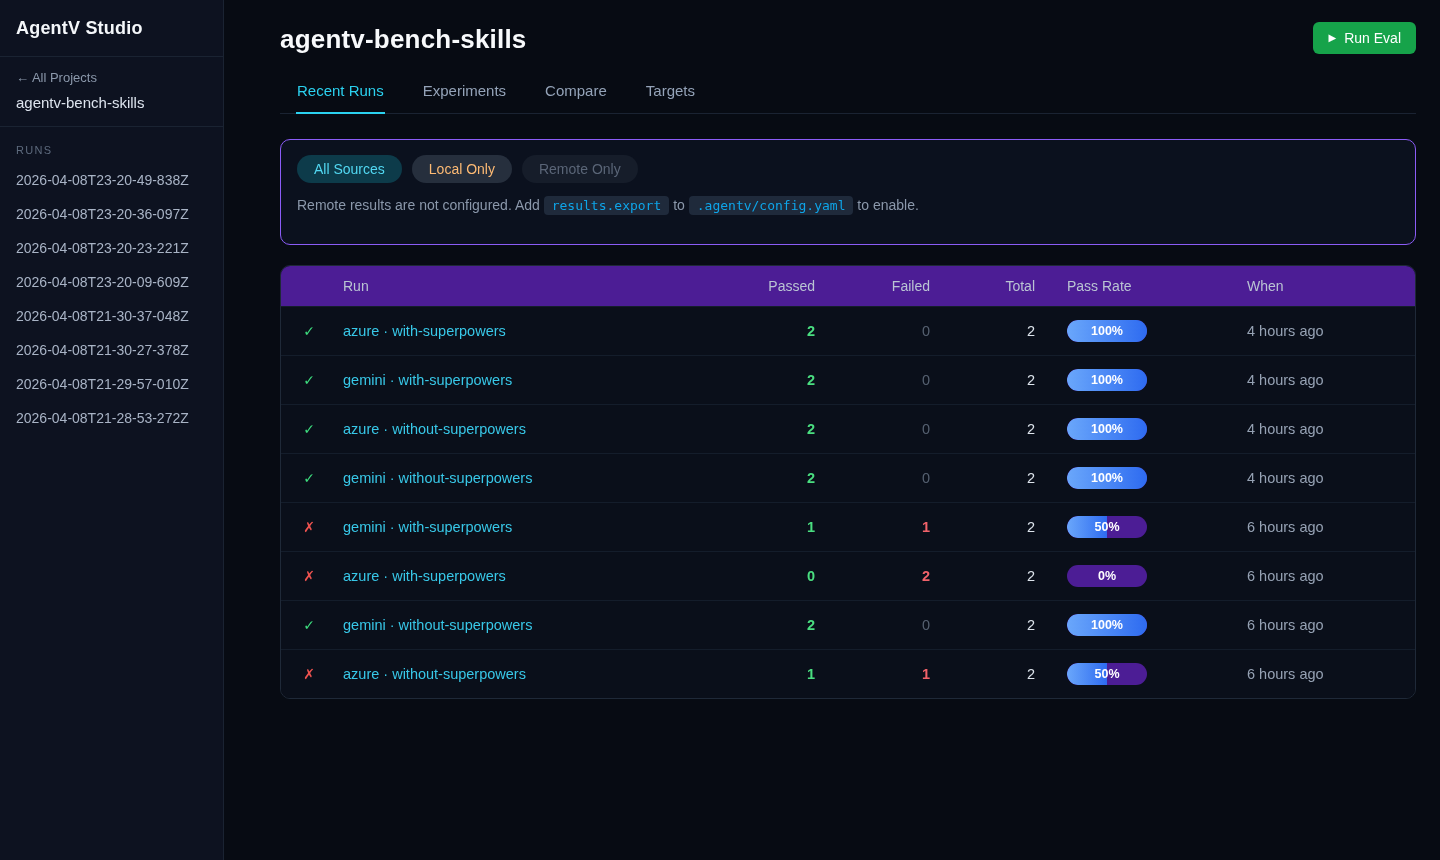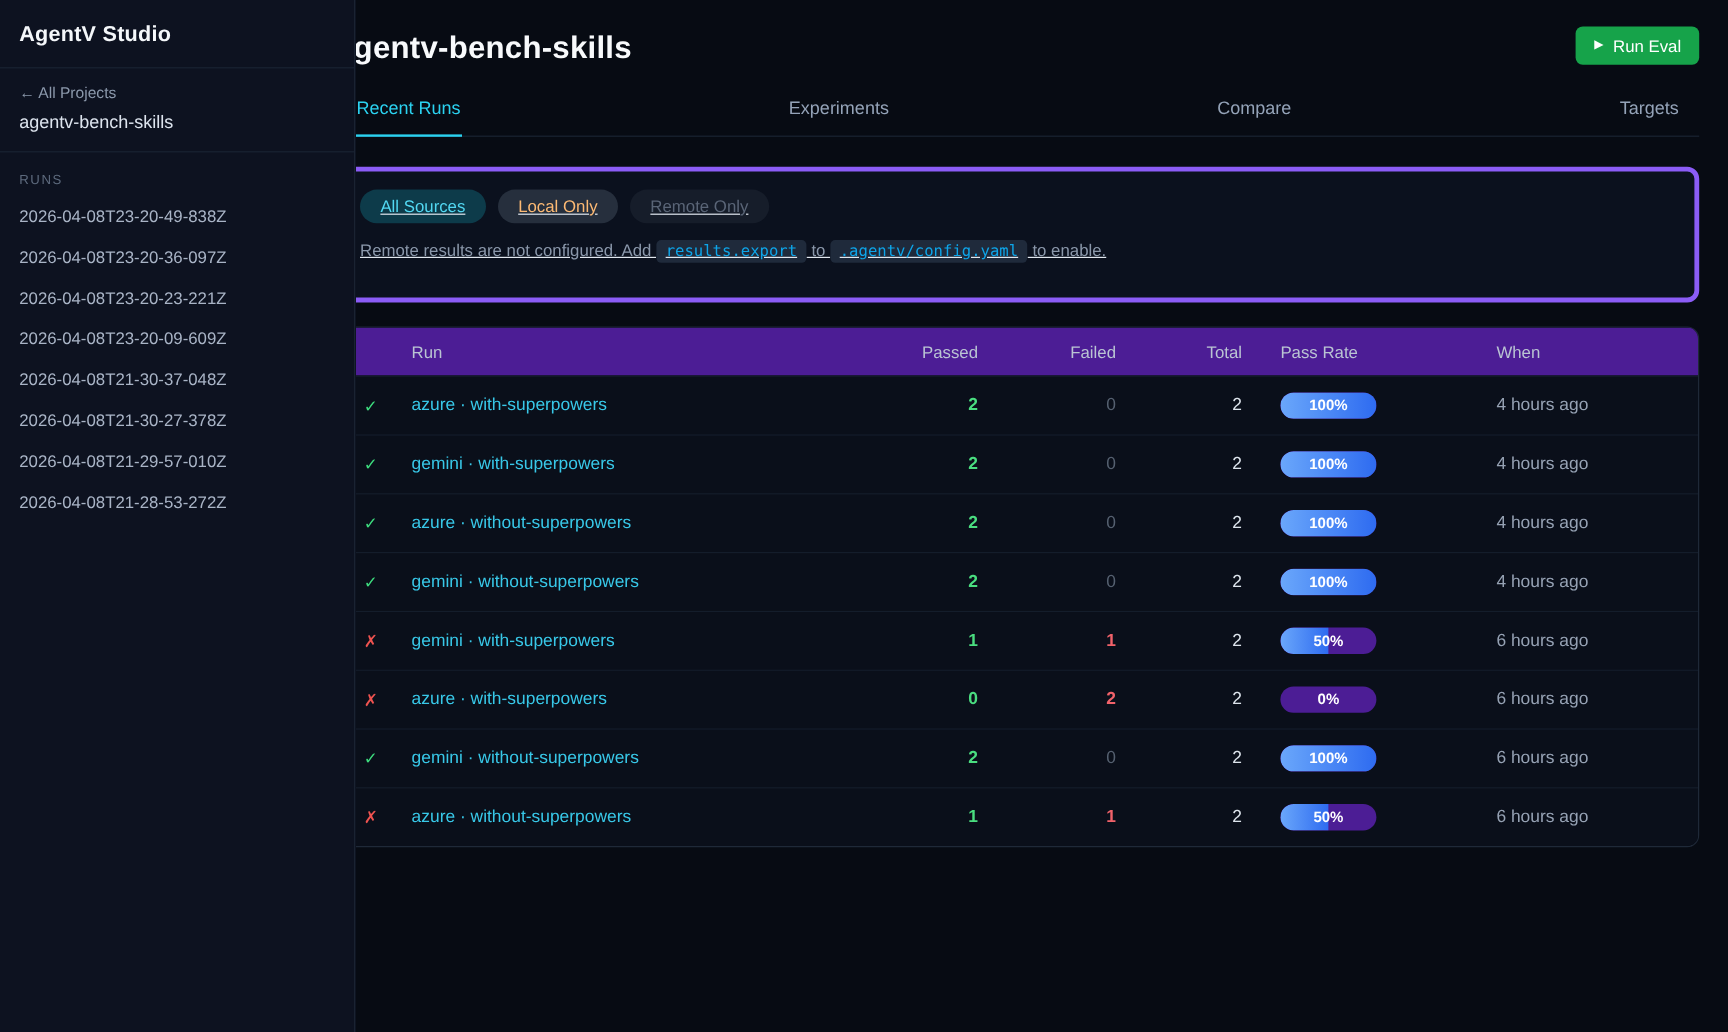--- a/index.html
+++ b/index.html
@@ -14,21 +14,21 @@
   *{box-sizing:border-box;}
   html,body{margin:0;padding:0;}
   body{
     width:1440px;height:860px;overflow:hidden;
     background:#070b13;
     color:#e2e8f0;
     font-family:"Liberation Sans","DejaVu Sans",sans-serif;
   }
   
   .sidebar{
-    position:fixed;left:0;top:0;bottom:0;width:296px;
+    position:fixed;left:0;top:0;bottom:0;width:224px;
     background:#0d1220;border-right:1px solid #1a2332;
   }
   .sidebar-header{padding:18px 16px 17px;border-bottom:1px solid #1a2332;}
   .app-title{font-size:18px;font-weight:bold;color:#f4f7fa;letter-spacing:.2px;}
   .project-block{padding:13px 16px 15px;border-bottom:1px solid #1a2332;}
   .back-link{display:block;font-size:13px;color:#8b98ab;margin-bottom:9px;cursor:pointer;text-decoration:none;}
   .project-name{font-size:15px;color:#dde4ee;}
   .runs-label{padding:17px 16px 7px;font-size:11px;letter-spacing:1.3px;color:#5d6a7d;}
   .run-list{margin:0;padding:0;list-style:none;}
   .run-item{padding:8px 16px;font-size:14px;line-height:18px;color:#a9b4c6;cursor:pointer;white-space:nowrap;}
@@ -36,34 +36,33 @@
   .main{margin-left:256px;padding:22px 24px 24px;}
   .main-header{display:flex;justify-content:space-between;align-items:flex-start;}
   .page-title{font-size:26px;font-weight:bold;color:#f8fafc;letter-spacing:.2px;margin:2px 0 0;}
   .run-eval-btn{
     display:flex;align-items:center;gap:8px;
     background:var(--btn-green);color:#fff;border:none;border-radius:6px;
     height:32px;padding:0 15px;font-size:14px;font-family:inherit;cursor:pointer;
   }
   .play-icon{font-size:10px;line-height:1;}
   
-  .tabs{margin-top:27px;display:flex;gap:37px;border-bottom:1px solid #1a2332;padding:0 16px;justify-content:space-between;}
+  .tabs{margin-top:27px;display:flex;gap:37px;border-bottom:1px solid #1a2332;padding:0 16px;}
   .tab{
     background:none;border:none;font-family:inherit;font-size:15px;color:#94a3b8;
     padding:0 1px 14px;cursor:pointer;position:relative;
   }
   .tab.active{color:var(--accent);}
   .tab.active::after{
     content:'';position:absolute;left:0;right:0;bottom:-1px;height:2px;background:var(--accent);
   }
   
   .filter-panel{
-    margin-top:25px;background:#0b111e;border:4px solid #8b5cf6;border-radius:10px;
+    margin-top:25px;background:#0b111e;border:1px solid #8b5cf6;border-radius:10px;
     padding:15px 16px 17px;
-    text-decoration:underline;
   }
   .chips{display:flex;gap:10px;}
   .chip{
     border:none;border-radius:15px;height:28px;padding:0 17px;
     font-family:inherit;font-size:14px;cursor:pointer;
   }
   .chip.active{background:#0d3b4a;color:#52d8f2;}
   .chip.default{background:#262f3d;color:#fdba74;}
   .chip.disabled{background:#161d2a;color:#5a6577;cursor:default;}
   .notice{margin-top:14px;font-size:14px;color:#8b98ab;}

